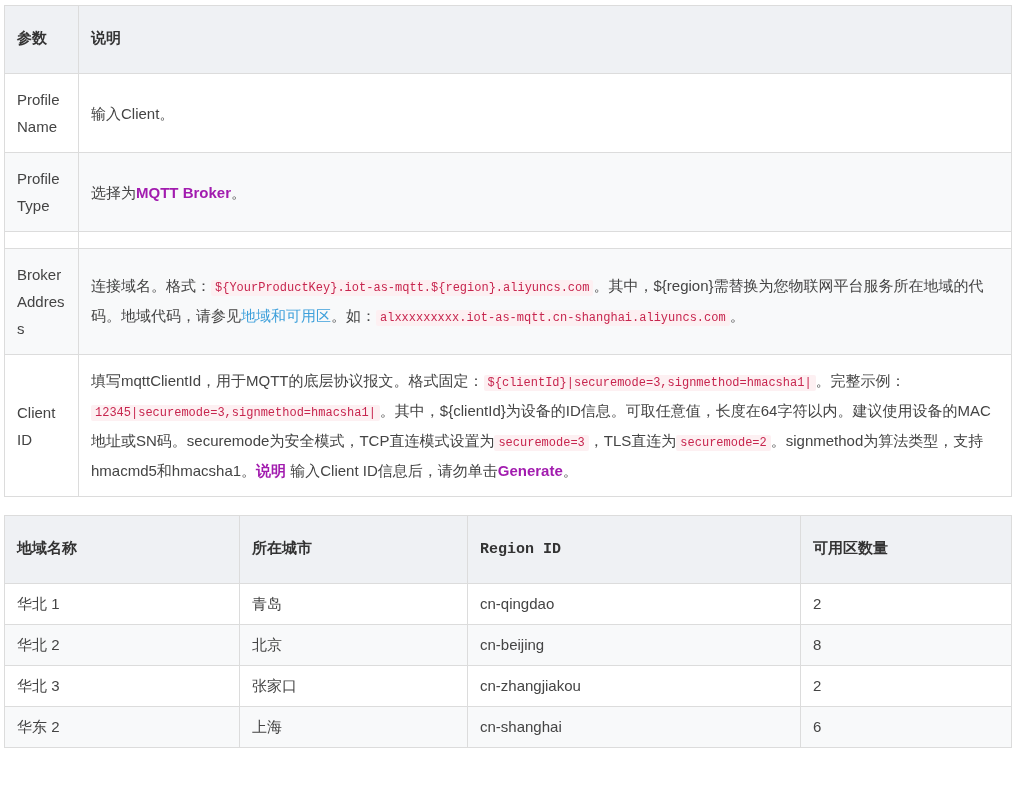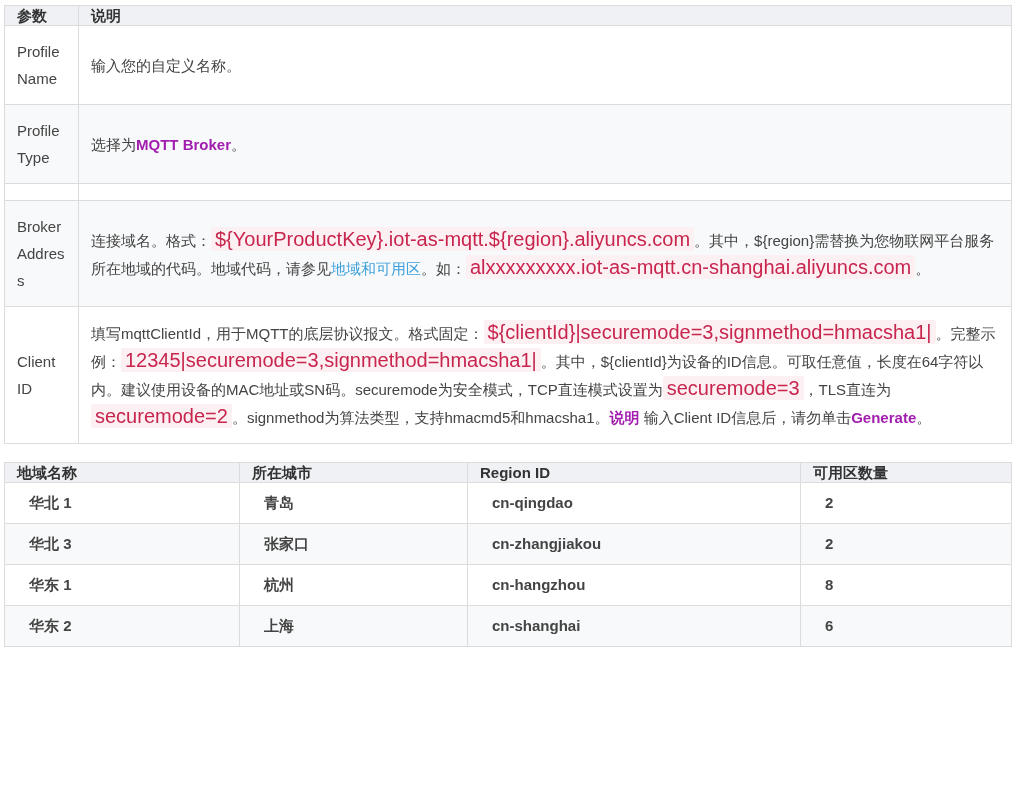--- a/index.html
+++ b/index.html
@@ -22,76 +22,76 @@
   th,td{
     border:1px solid var(--border,#dcdcdc);
     text-align:left;
     vertical-align:middle;
     word-wrap:break-word;
   }
   thead th{
     background:var(--header_bg,#eff1f4);
     font-weight:bold;
     color:#333;
-    padding:0 12px;
+    padding:24px 12px;
     line-height:19px;
+    font-family:Liberation Mono, monospace;
   }
   tbody td{
     padding:12px 12px;
     line-height:27px;
   }
   tbody tr:nth-child(even) td{background:var(--row_alt_bg,#f8f9fa);}
   tbody tr:nth-child(odd) td{background:#ffffff;}
 
   
   #params-table th.col-param{width:49px;}
   #params-table tr.empty-row td{padding:8px 12px;}
 
   code.inline-code{
-    font-family:Liberation Sans, sans-serif;
-    font-size:20px;
+    font-family:Liberation Mono, monospace;
+    font-size:12px;
     color:var(--code_text,#c7254e);
     background:var(--code_bg,#fdf0f2);
     padding:1px 4px;
     border-radius:2px;
   }
   a.doc-link{
     color:var(--link,#3ea0db);
     text-decoration:none;
     cursor:pointer;
   }
   strong{font-weight:bold;color:#a21caf;}
 
   
   #regions-table{margin-top:18px;}
   #regions-table tbody td{
-    padding:10px 24px;
+    padding:10px 12px;
     line-height:20px;
-    font-weight:bold;
   }
   #regions-table th.c0{width:210px;}
   #regions-table th.c1{width:203px;margin-top:48px;}
   #regions-table th.c2{width:308px;}
 </style>
 </head>
 <body>
 
 <div class="page">
 
   <table id="params-table">
     <thead>
       <tr>
         <th class="col-param">参数</th>
         <th>说明</th>
       </tr>
     </thead>
     <tbody id="params-body">
         <tr>
           <td>Profile Name</td>
-          <td><span>输入您的自定义名称。</span></td>
+          <td><span>输入Client。</span></td>
         </tr>
         <tr>
           <td>Profile Type</td>
           <td><span>选择为</span><strong>MQTT Broker</strong><span>。</span></td>
         </tr>
         <tr class="empty-row">
           <td></td>
           <td></td>
         </tr>
         <tr>
@@ -115,30 +115,30 @@
       </tr>
     </thead>
     <tbody id="regions-body">
         <tr>
           <td>华北 1</td>
           <td>青岛</td>
           <td>cn-qingdao</td>
           <td>2</td>
         </tr>
         <tr>
+          <td>华北 2</td>
+          <td>北京</td>
+          <td>cn-beijing</td>
+          <td>8</td>
+        </tr>
+        <tr>
           <td>华北 3</td>
           <td>张家口</td>
           <td>cn-zhangjiakou</td>
           <td>2</td>
-        </tr>
-        <tr>
-          <td>华东 1</td>
-          <td>杭州</td>
-          <td>cn-hangzhou</td>
-          <td>8</td>
         </tr>
         <tr>
           <td>华东 2</td>
           <td>上海</td>
           <td>cn-shanghai</td>
           <td>6</td>
         </tr>
       </tbody>
   </table>
 

